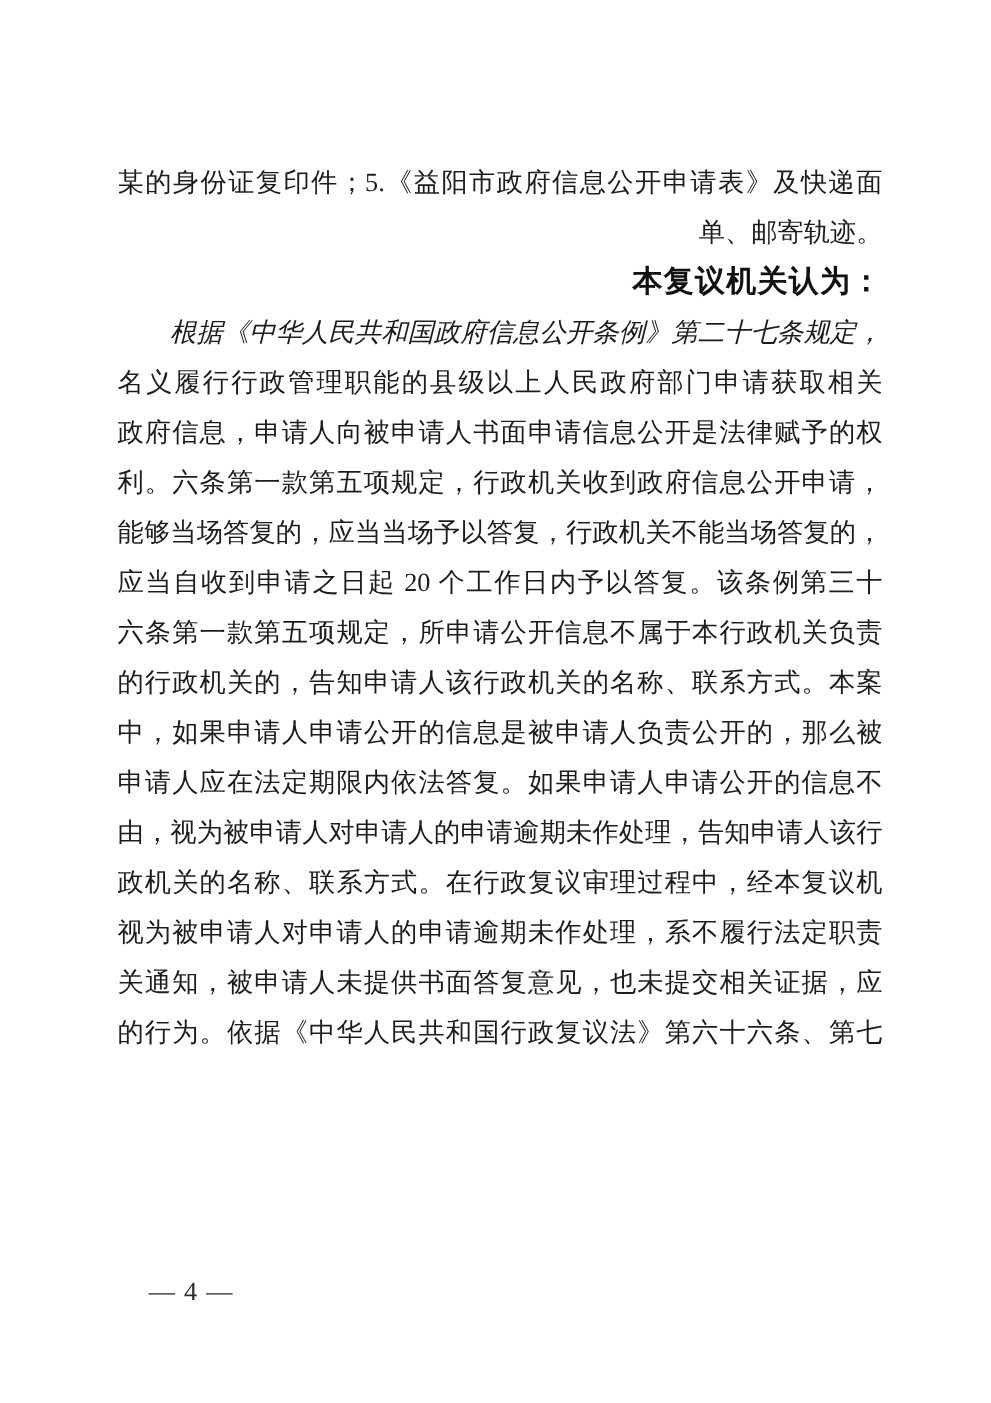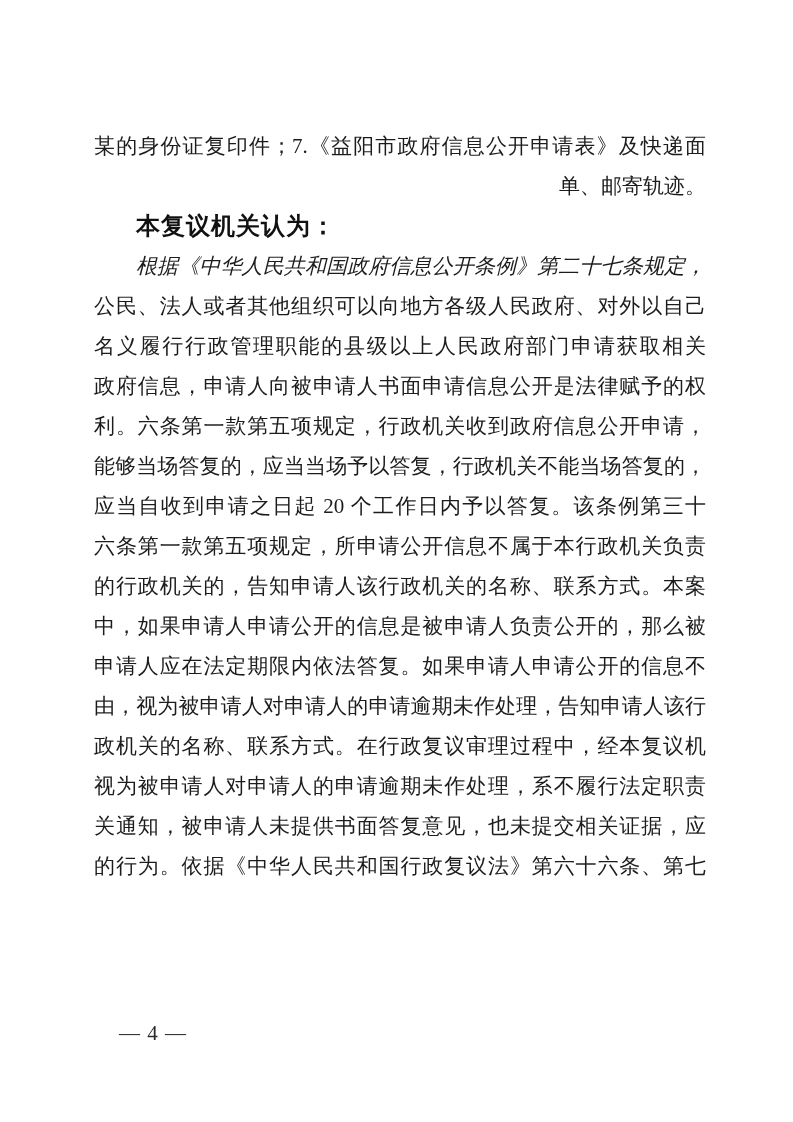--- a/index.html
+++ b/index.html
@@ -38,45 +38,44 @@
   }
   .line.indent {
     text-indent: 42px;
     font-style: italic;
   }
   .line.heading {
     font-family: "Liberation Sans", "DejaVu Sans", sans-serif;
     font-weight: bold;
     font-size: 24px;
     text-indent: 42px;
-    text-align: left;
+    text-align: right;
     letter-spacing: 1px;
     color: #111111;
   }
   .page-number {
     position: absolute;
     left: 119px;
     top: 1018px;
     font-size: 21px;
     line-height: 30px;
     letter-spacing: 1px;
     color: #2a2a2a;
     font-family: "Liberation Serif", "DejaVu Serif", serif;
   }
 </style>
 </head>
 <body>
 
 <div class="page">
   <div class="text-block">
-      <div class="line body-justify">某的身份证复印件；7.《益阳市政府信息公开申请表》及快递面</div>
+      <div class="line body-justify">某的身份证复印件；5.《益阳市政府信息公开申请表》及快递面</div>
       <div class="line body-plain">单、邮寄轨迹。</div>
       <div class="line heading">本复议机关认为：</div>
       <div class="line body-justify indent">根据《中华人民共和国政府信息公开条例》第二十七条规定，</div>
-      <div class="line body-justify">公民、法人或者其他组织可以向地方各级人民政府、对外以自己</div>
       <div class="line body-justify">名义履行行政管理职能的县级以上人民政府部门申请获取相关</div>
       <div class="line body-justify">政府信息，申请人向被申请人书面申请信息公开是法律赋予的权</div>
       <div class="line body-justify">利。六条第一款第五项规定，行政机关收到政府信息公开申请，</div>
       <div class="line body-justify">能够当场答复的，应当当场予以答复，行政机关不能当场答复的，</div>
       <div class="line body-justify">应当自收到申请之日起 20 个工作日内予以答复。该条例第三十</div>
       <div class="line body-justify">六条第一款第五项规定，所申请公开信息不属于本行政机关负责</div>
       <div class="line body-justify">的行政机关的，告知申请人该行政机关的名称、联系方式。本案</div>
       <div class="line body-justify">中，如果申请人申请公开的信息是被申请人负责公开的，那么被</div>
       <div class="line body-justify">申请人应在法定期限内依法答复。如果申请人申请公开的信息不</div>
       <div class="line body-justify">由，视为被申请人对申请人的申请逾期未作处理，告知申请人该行</div>

